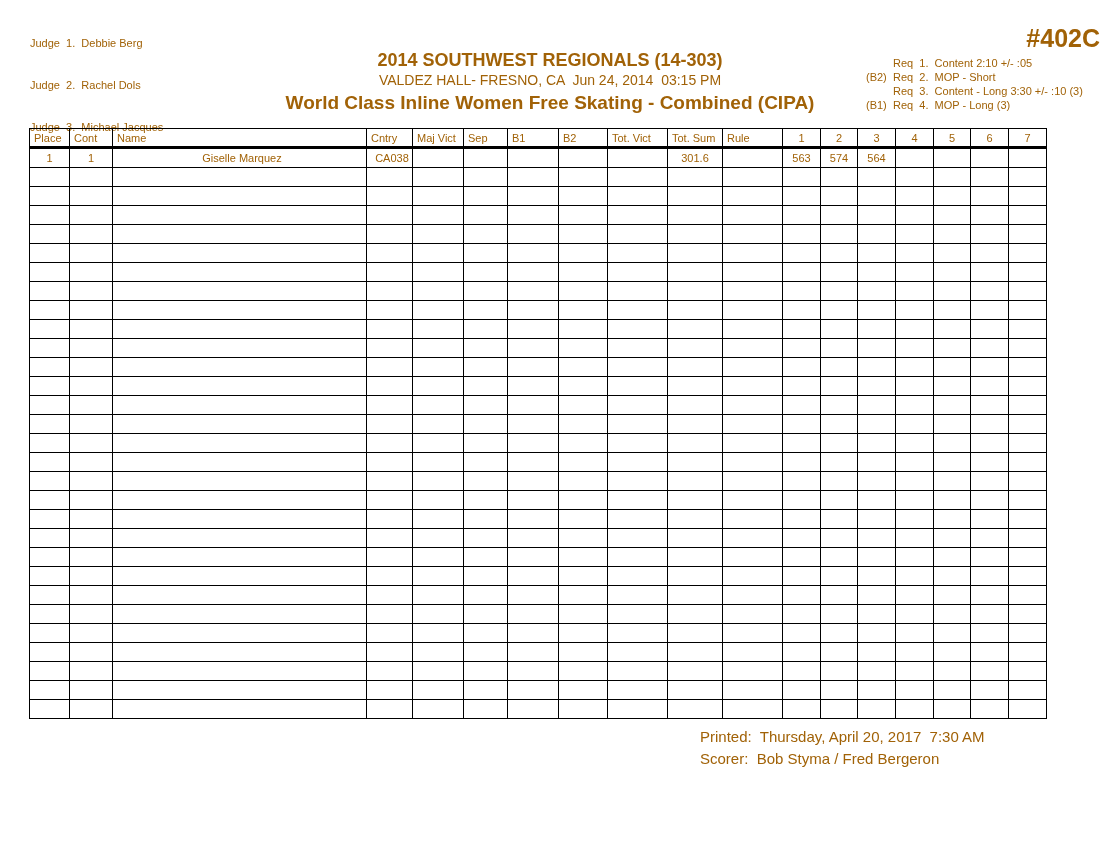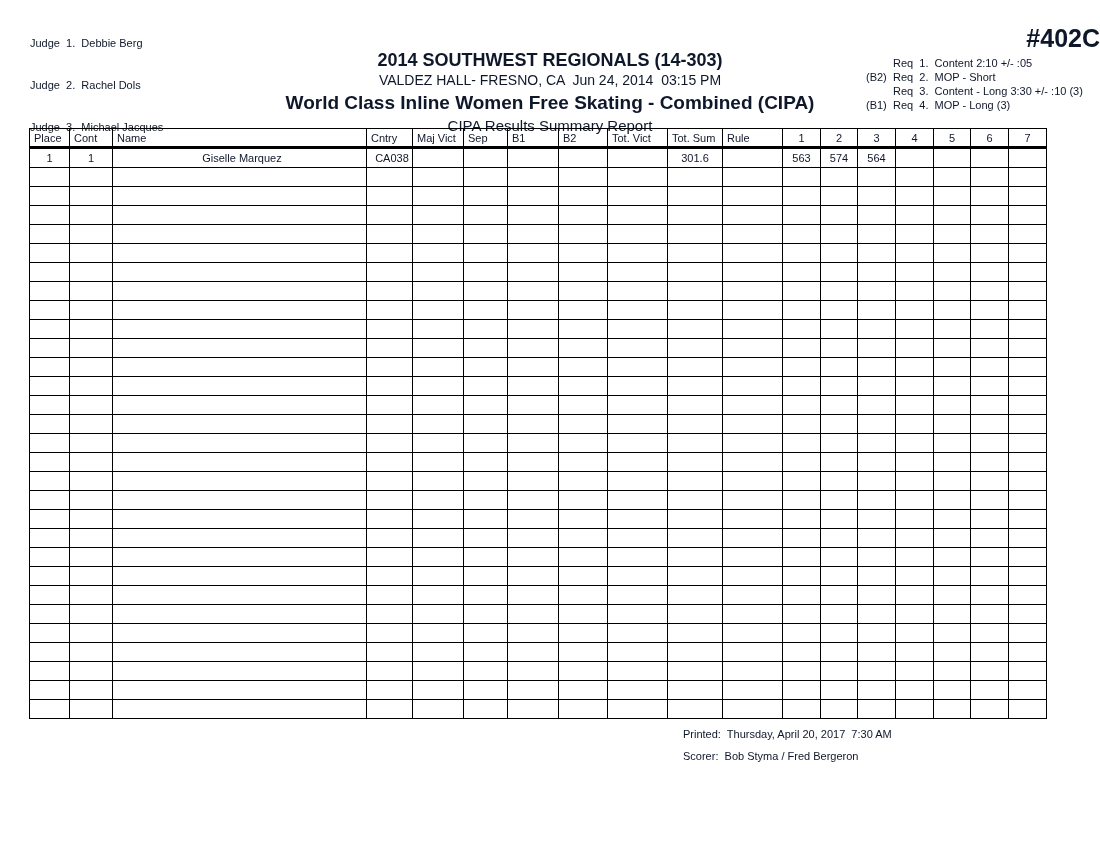--- a/index.html
+++ b/index.html
@@ -1,21 +1,21 @@
 <!DOCTYPE html>
 <html><head>
 <meta charset="utf-8">
 <style>
   html, body { margin: 0; padding: 0; background: #ffffff; }
   .page {
     position: relative;
     width: 1100px;
     height: 850px;
     background: #ffffff;
-    color: #0f172a;
+    color: #a16207;
     font-family: "Liberation Sans", sans-serif;
     overflow: hidden;
   }
 
   
   .judges {
     position: absolute;
     left: 30px;
     top: 8px;
     font-size: 11px;
@@ -78,22 +78,22 @@
   table.results td {
     height: 18px;
     text-align: center;
     vertical-align: middle;
   }
   table.results td.al { text-align: center; padding-left: 5px; }
 
   
   .footer-printed, .footer-scorer {
     position: absolute;
-    left: 683px;
-    font-size: 11px;
+    left: 700px;
+    font-size: 15px;
     white-space: pre;
     text-align: right;
   }
   .footer-printed { top: 728px; }
   .footer-scorer  { top: 750px; }
 </style>
 </head>
 <body>
 
 <div class="page">
@@ -101,21 +101,20 @@
   <div class="judges">
     <div>Judge  1.  Debbie Berg</div>
     <div>Judge  2.  Rachel Dols</div>
     <div>Judge  3.  Michael Jacques</div>
   </div>
 
   <div class="titles">
     <div class="title-event">2014 SOUTHWEST REGIONALS (14-303)</div>
     <div class="title-venue">VALDEZ HALL- FRESNO, CA  Jun 24, 2014  03:15 PM</div>
     <div class="title-class">World Class Inline Women Free Skating - Combined (CIPA)</div>
-    <div class="title-report">CIPA Results Summary Report</div>
   </div>
 
   <div class="right-block">
     <div class="event-number">#402C</div>
     <div class="req-row">
       <span class="req-prefix"></span><span>Req  1.  Content 2:10 +/- :05</span>
     </div>
     <div class="req-row">
       <span class="req-prefix">(B2)</span><span>Req  2.  MOP - Short</span>
     </div>

